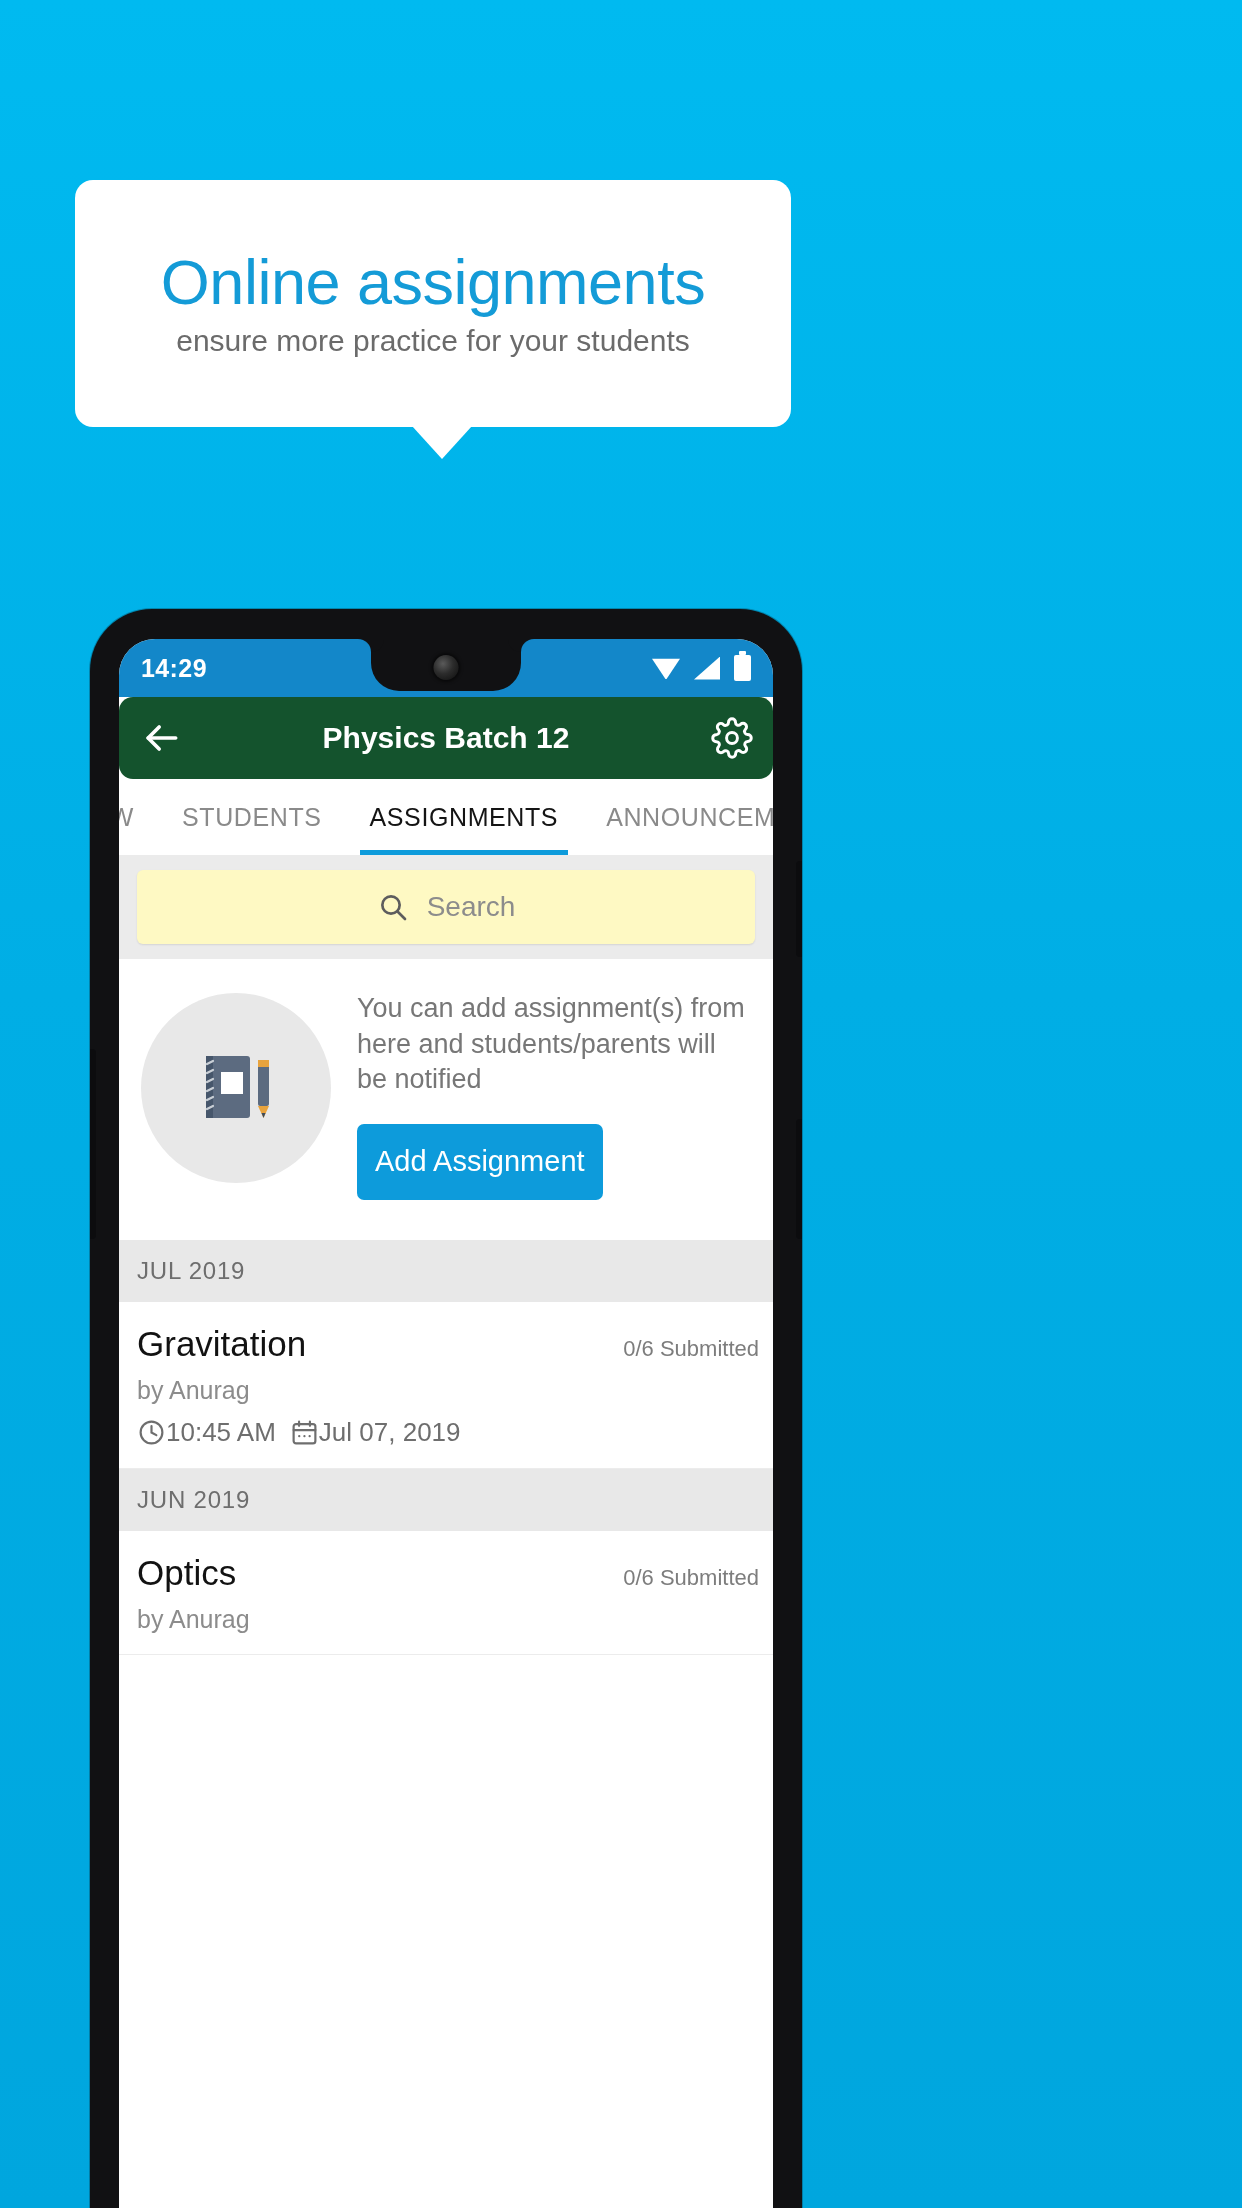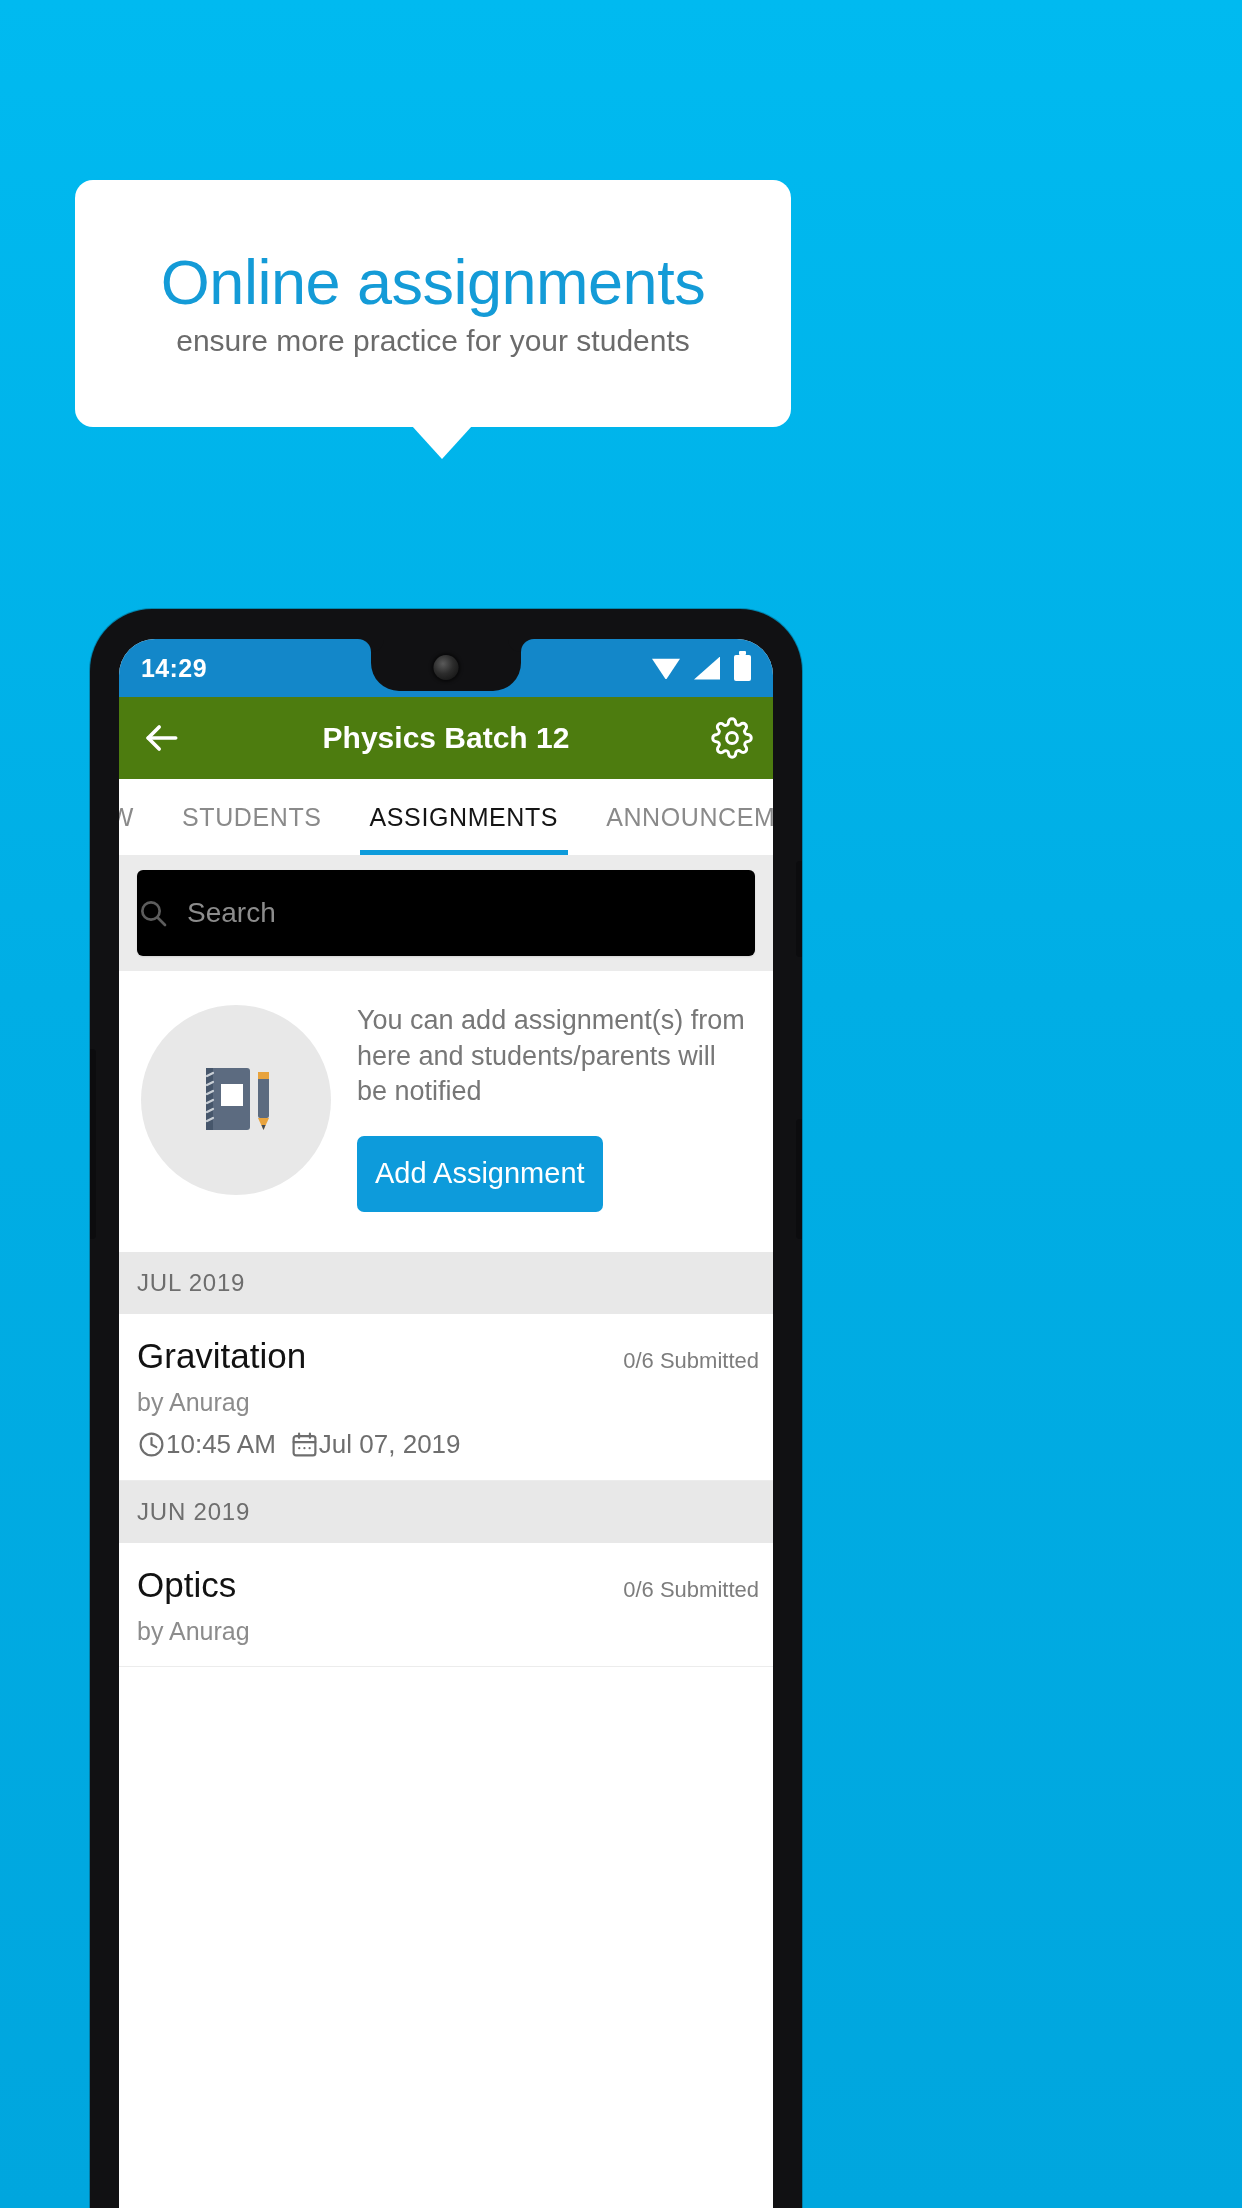--- a/index.html
+++ b/index.html
@@ -153,25 +153,26 @@
     transform:translateX(-50%);
     width:25px; height:25px;
     border-radius:50%;
     background: radial-gradient(circle at 38% 35%, #5a5a5a 0%, #2c2c2c 45%, #0c0c0c 100%);
     box-shadow:0 0 3px 2px rgba(0,0,0,0.5);
   }
 
   
   .appbar {
     height:82px;
-    background:#4d7c0f;
+    background:#14532d;
     display:flex;
     align-items:center;
     padding:0 20px;
     position:relative;
+    border-radius:14px;
   }
   .appbar-titles {
     position:absolute;
     left:0; right:0;
     text-align:center;
     pointer-events:none;
   }
   .appbar-title {
     font-size:30px;
     font-weight:700;
@@ -216,25 +217,26 @@
     height:5px;
     background:#0D9BDB;
   }
 
   
   .search-wrap {
     background:#EBEBEB;
     padding:15px 18px;
   }
   .search-box {
-    height:86px;
-    background:#000000;
+    height:74px;
+    background:#fef9c3;
     border-radius:6px;
     display:flex;
     align-items:center;
+    justify-content:center;
     gap:18px;
     box-shadow:0 1px 2px rgba(0,0,0,0.10);
   }
   .search-ph {
     font-size:28px;
     color:#8c8c8c;
   }
 
   
   .empty {

